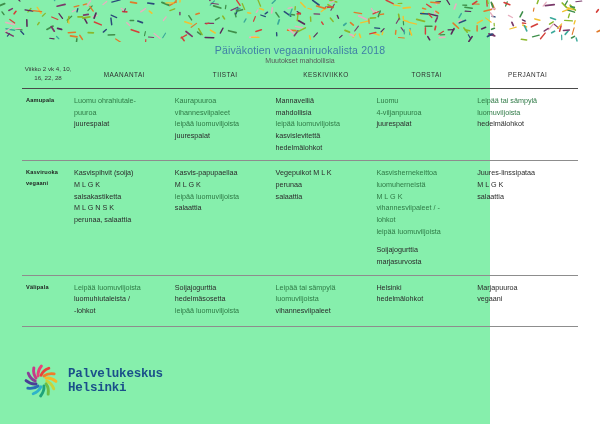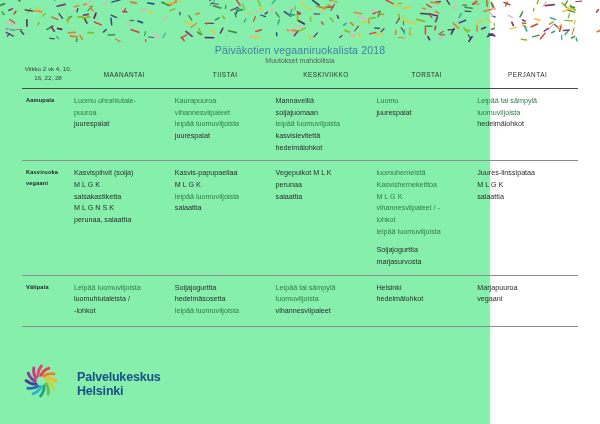--- a/index.html
+++ b/index.html
@@ -95,21 +95,21 @@
   .row-kasvi .cell { min-height: 108px; }
   .row-valipala .cell { min-height: 42px; padding-bottom: 10px; }
 
   
   #footer {
     position: absolute; left: 0; top: 356px;
     width: 600px; height: 68px;
   }
   #logo-wrap {
     position: absolute; left: 24px; top: 8px;
-    display: flex; align-items: flex-end; gap: 19px;
+    display: flex; align-items: center; gap: 10px; font-family: Liberation Mono, monospace;
   }
   #logo-mark { width: 34px; height: 34px; display: block; }
   #logo-text {
     font-size: 12.5px;
     font-weight: bold;
     color: #1a4f8a;
     line-height: 1.12;
     letter-spacing: -.2px;
   }
   .legend-line { display: block; }
@@ -451,27 +451,28 @@
             <div class="ln">juurespalat</div>
           </div>
         <div class="cell">
             <div class="ln organic">Kaurapuuroa</div>
             <div class="ln organic">vihannesviipaleet</div>
             <div class="ln organic">leipää luomuviljoista</div>
             <div class="ln">juurespalat</div>
           </div>
         <div class="cell">
             <div class="ln">Mannavelliä</div>
-            <div class="ln">soijajuomaan</div>
+            <div class="ln">mahdollisia</div>
             <div class="ln organic">leipää luomuviljoista</div>
             <div class="ln">kasvislevitettä</div>
             <div class="ln">hedelmälohkot</div>
           </div>
         <div class="cell">
             <div class="ln organic">Luomu</div>
+            <div class="ln organic">4-viljanpuuroa</div>
             <div class="ln">juurespalat</div>
           </div>
         <div class="cell">
             <div class="ln organic">Leipää tai sämpylä</div>
             <div class="ln organic">luomuviljoista</div>
             <div class="ln">hedelmälohkot</div>
           </div>
       </div>
     </div>
 
@@ -493,22 +494,22 @@
             <div class="ln">M L G K</div>
             <div class="ln organic">leipää luomuviljoista</div>
             <div class="ln">salaattia</div>
           </div>
         <div class="cell">
             <div class="ln">Vegepuikot M L K</div>
             <div class="ln">perunaa</div>
             <div class="ln">salaattia</div>
           </div>
         <div class="cell">
+            <div class="ln organic">Kasvishernekeittoa</div>
             <div class="ln organic">luomuherneistä</div>
-            <div class="ln organic">Kasvishernekeittoa</div>
             <div class="ln organic">M L G K</div>
             <div class="ln organic">vihannesviipaleet / -</div>
             <div class="ln organic">lohkot</div>
             <div class="ln organic">leipää luomuviljoista</div>
             <div class="gap"></div>
             <div class="ln">Soijajogurttia</div>
             <div class="ln">marjasurvosta</div>
           </div>
         <div class="cell">
             <div class="ln">Juures-linssipataa</div>

